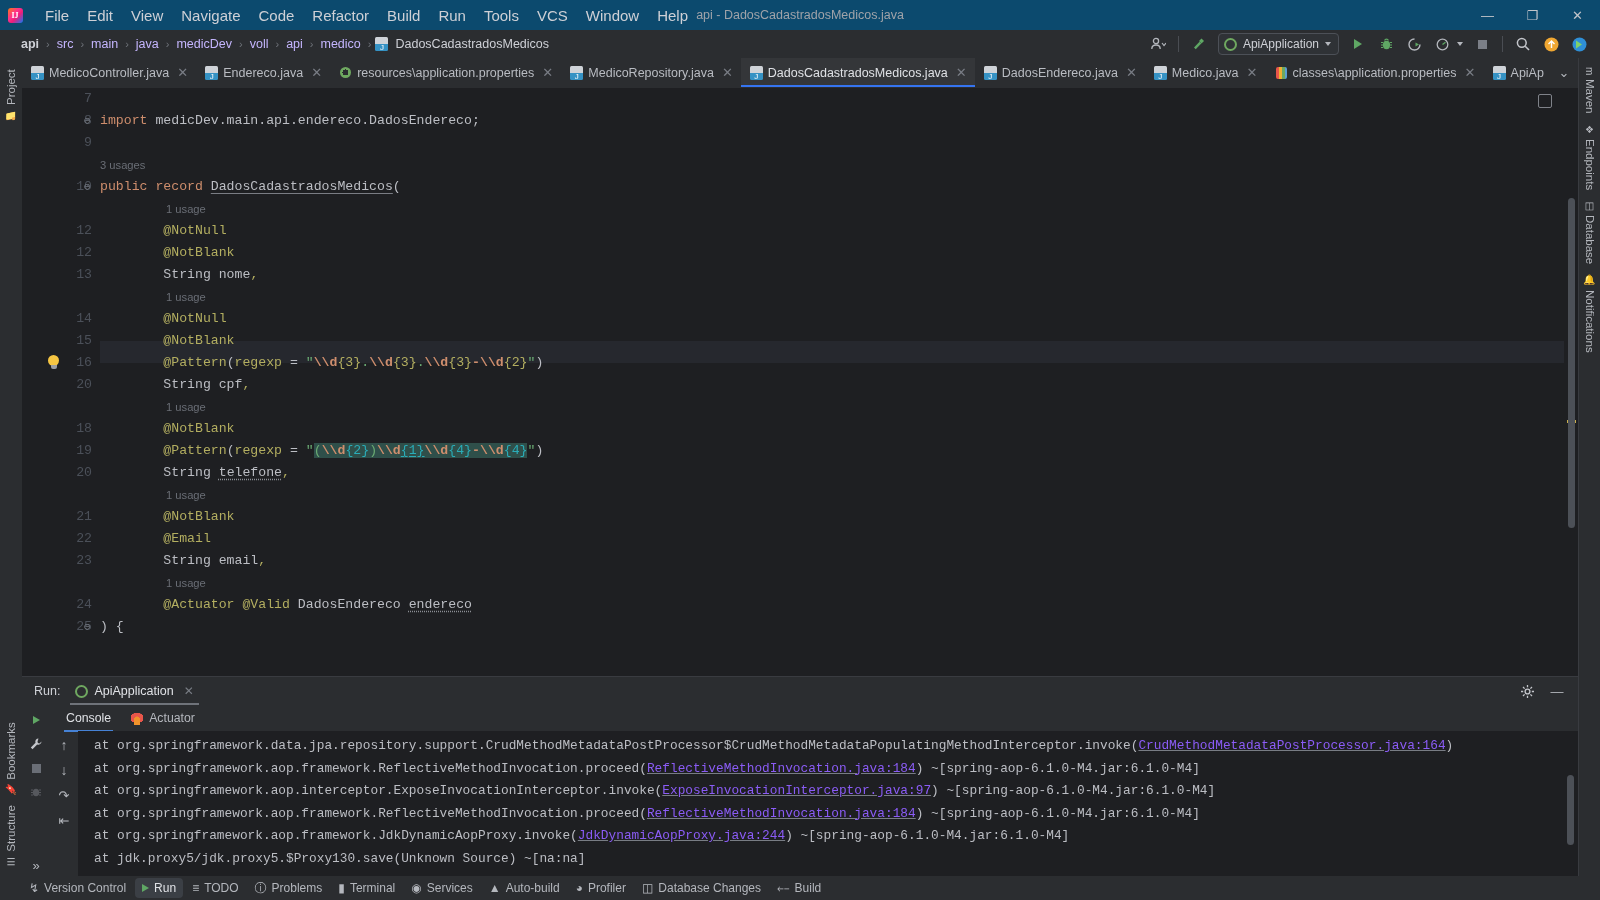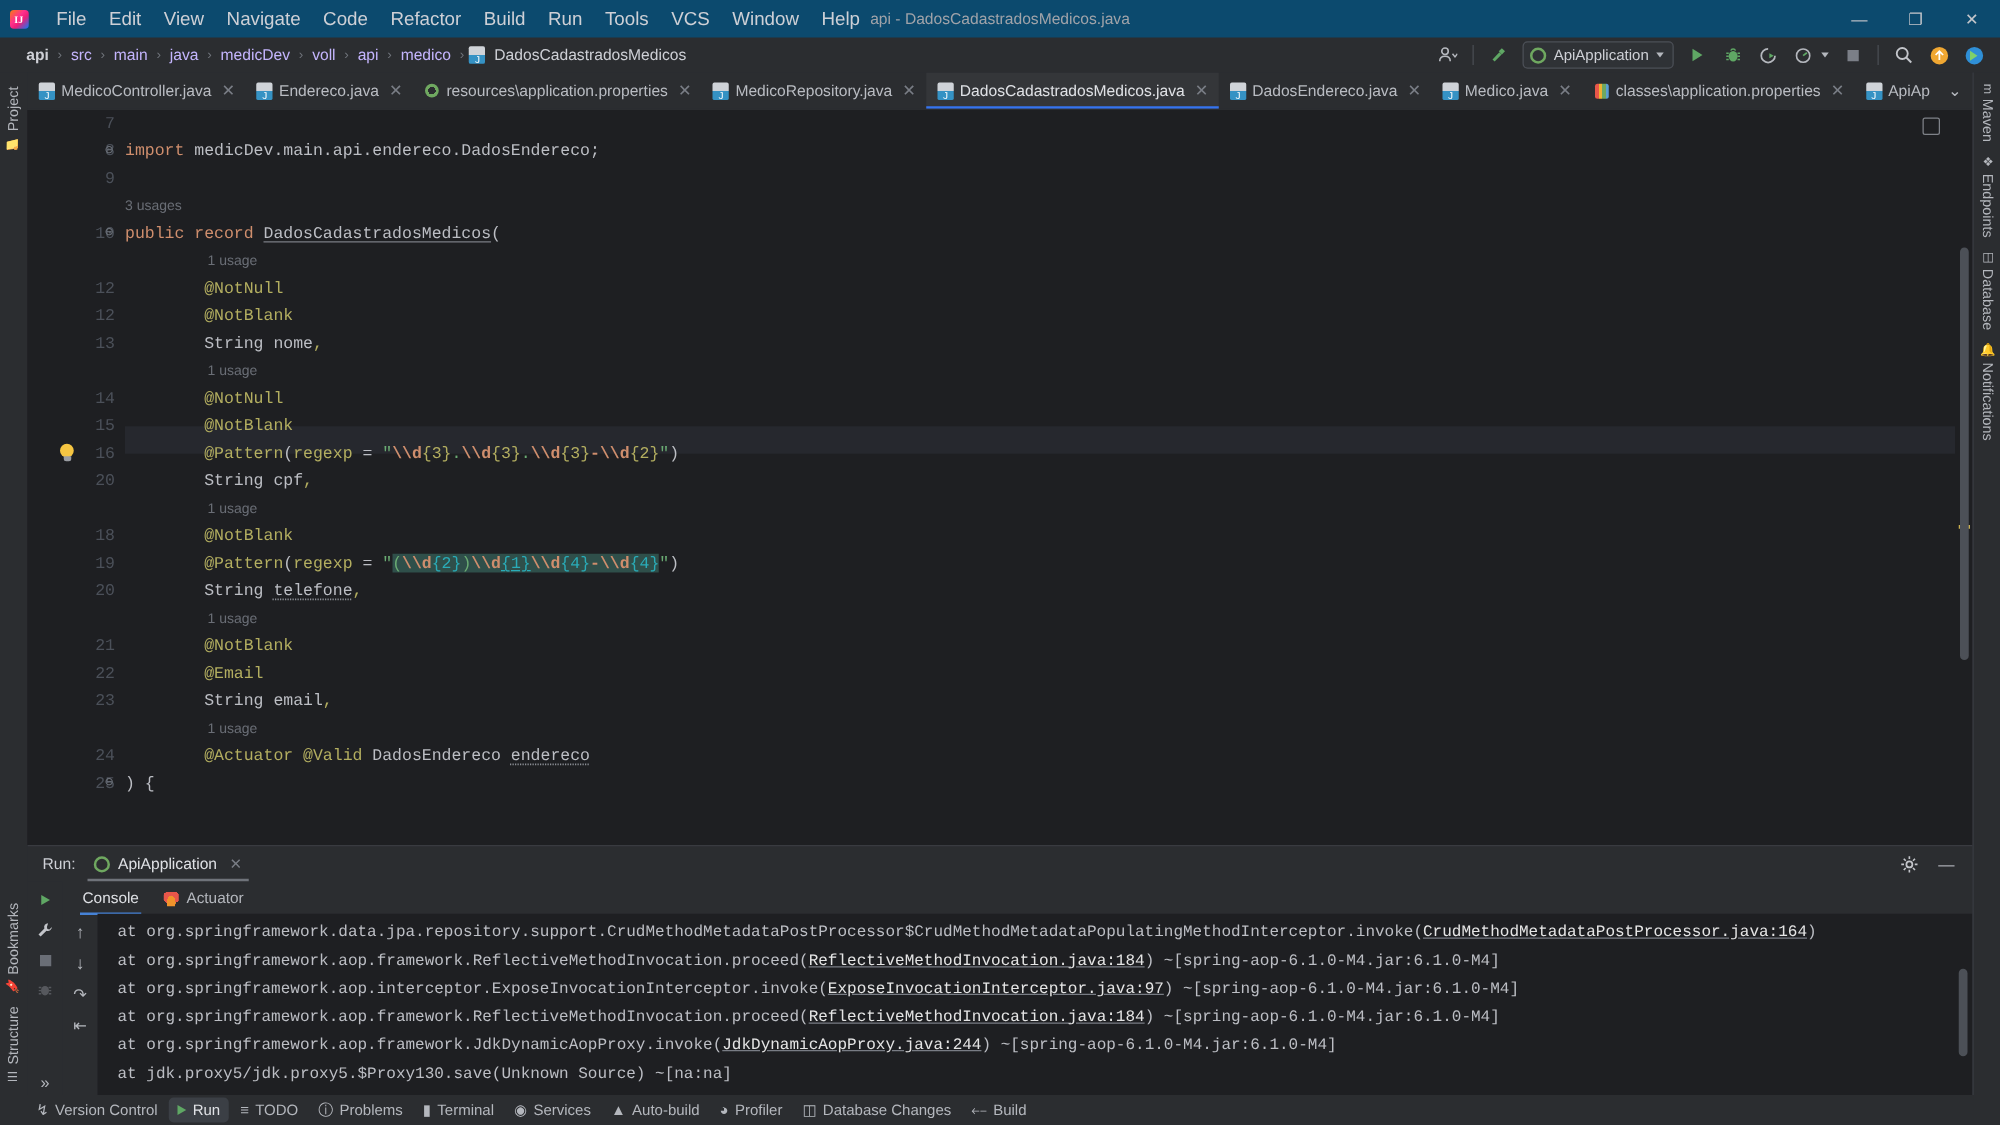--- a/index.html
+++ b/index.html
@@ -192,21 +192,21 @@
      radial-gradient(ellipse at 35% 45%, #e8564a 0 45%, transparent 46%),
      radial-gradient(ellipse at 65% 45%, #e8564a 0 45%, transparent 46%);
   }
   .console-tools { flex:0 0 28px; display:flex; flex-direction:column; align-items:center; gap:3px; padding-top:3px;}
   .console-wrap { flex:1 1 auto; display:flex; min-height:0; }
   .console {
     flex:1 1 auto; background:#1e1f22; overflow:hidden; position:relative;
     font-family:"Liberation Mono", monospace; font-size: 12.8px; color:#bcbec4;
     padding: 4px 0 0 16px; line-height: 22.5px; white-space: nowrap;
   }
-  .console .lnk { color:#e5e5e5; text-decoration: underline; text-decoration-color:#787c84;}
+  .console .lnk { color:#8b5cf6; text-decoration: underline; text-decoration-color:#787c84;}
 
   
   .toolbar-bottom {
     height: 24px; flex:0 0 24px; background:#2b2d30; display:flex; align-items:center;
     padding-left: 22px; gap: 2px; font-size: 12px; color:#b4b7bd;
   }
   .twb { display:flex; align-items:center; gap:5px; padding: 3px 7px; border-radius:4px; white-space:nowrap;}
   .twb.active { background:#3b3f45; color:#dfe1e5; }
 
   

